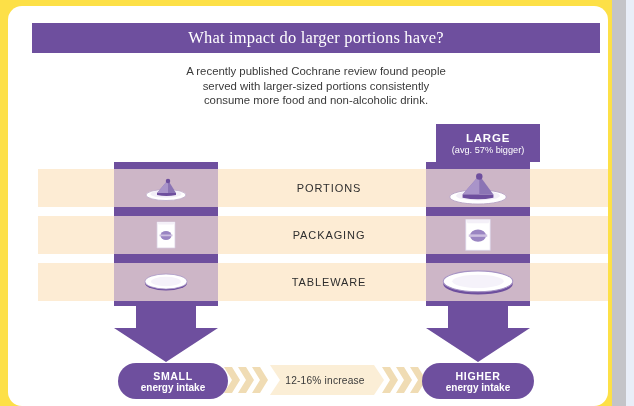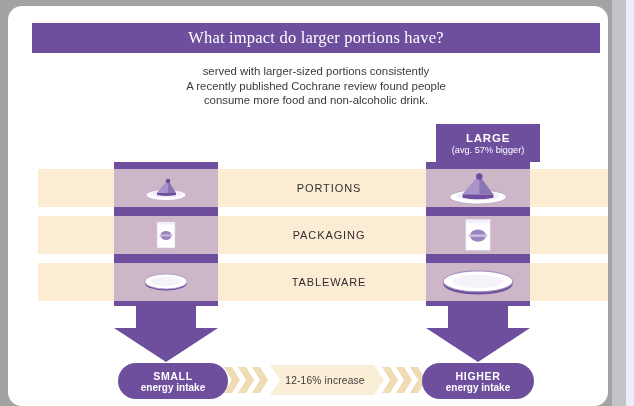--- a/index.html
+++ b/index.html
@@ -2,21 +2,21 @@
 <html><head>
 <meta charset="utf-8">
 <style>
   html,body{margin:0;padding:0;}
   body{
     width:634px;height:406px;
     background:#c9c9cd;
     font-family:"Liberation Sans", sans-serif;
     overflow:hidden;
   }
-  #stage{position:relative;width:634px;height:406px;overflow:hidden;background:#a3a3a3;}
+  #stage{position:relative;width:634px;height:406px;overflow:hidden;background:#fde047;}
   
   .edge-gray{position:absolute;top:0;right:8px;width:14px;height:406px;background:#c4c4c8;}
   .edge-blue{position:absolute;top:0;right:0;width:8px;height:406px;background:#e9eef8;}
 
   .card{
     position:absolute;left:8px;top:6px;width:600px;height:400px;
     background:#ffffff;border-radius:14px;
   }
 
   
@@ -107,22 +107,22 @@
   <div class="edge-gray"></div>
   <div class="edge-blue"></div>
 
   <div class="card">
 
     <div class="title-bar">
       <span class="title-text">What impact do larger portions have?</span>
     </div>
 
     <div class="subtitle">
+      <div>A recently published Cochrane review found people</div>
       <div>served with larger-sized portions consistently</div>
-      <div>A recently published Cochrane review found people</div>
       <div>consume more food and non-alcoholic drink.</div>
     </div>
 
     <div class="row-band r1">
       <span class="row-label">PORTIONS</span>
     </div>
     <div class="row-band r2">
       <span class="row-label">PACKAGING</span>
     </div>
     <div class="row-band r3">

